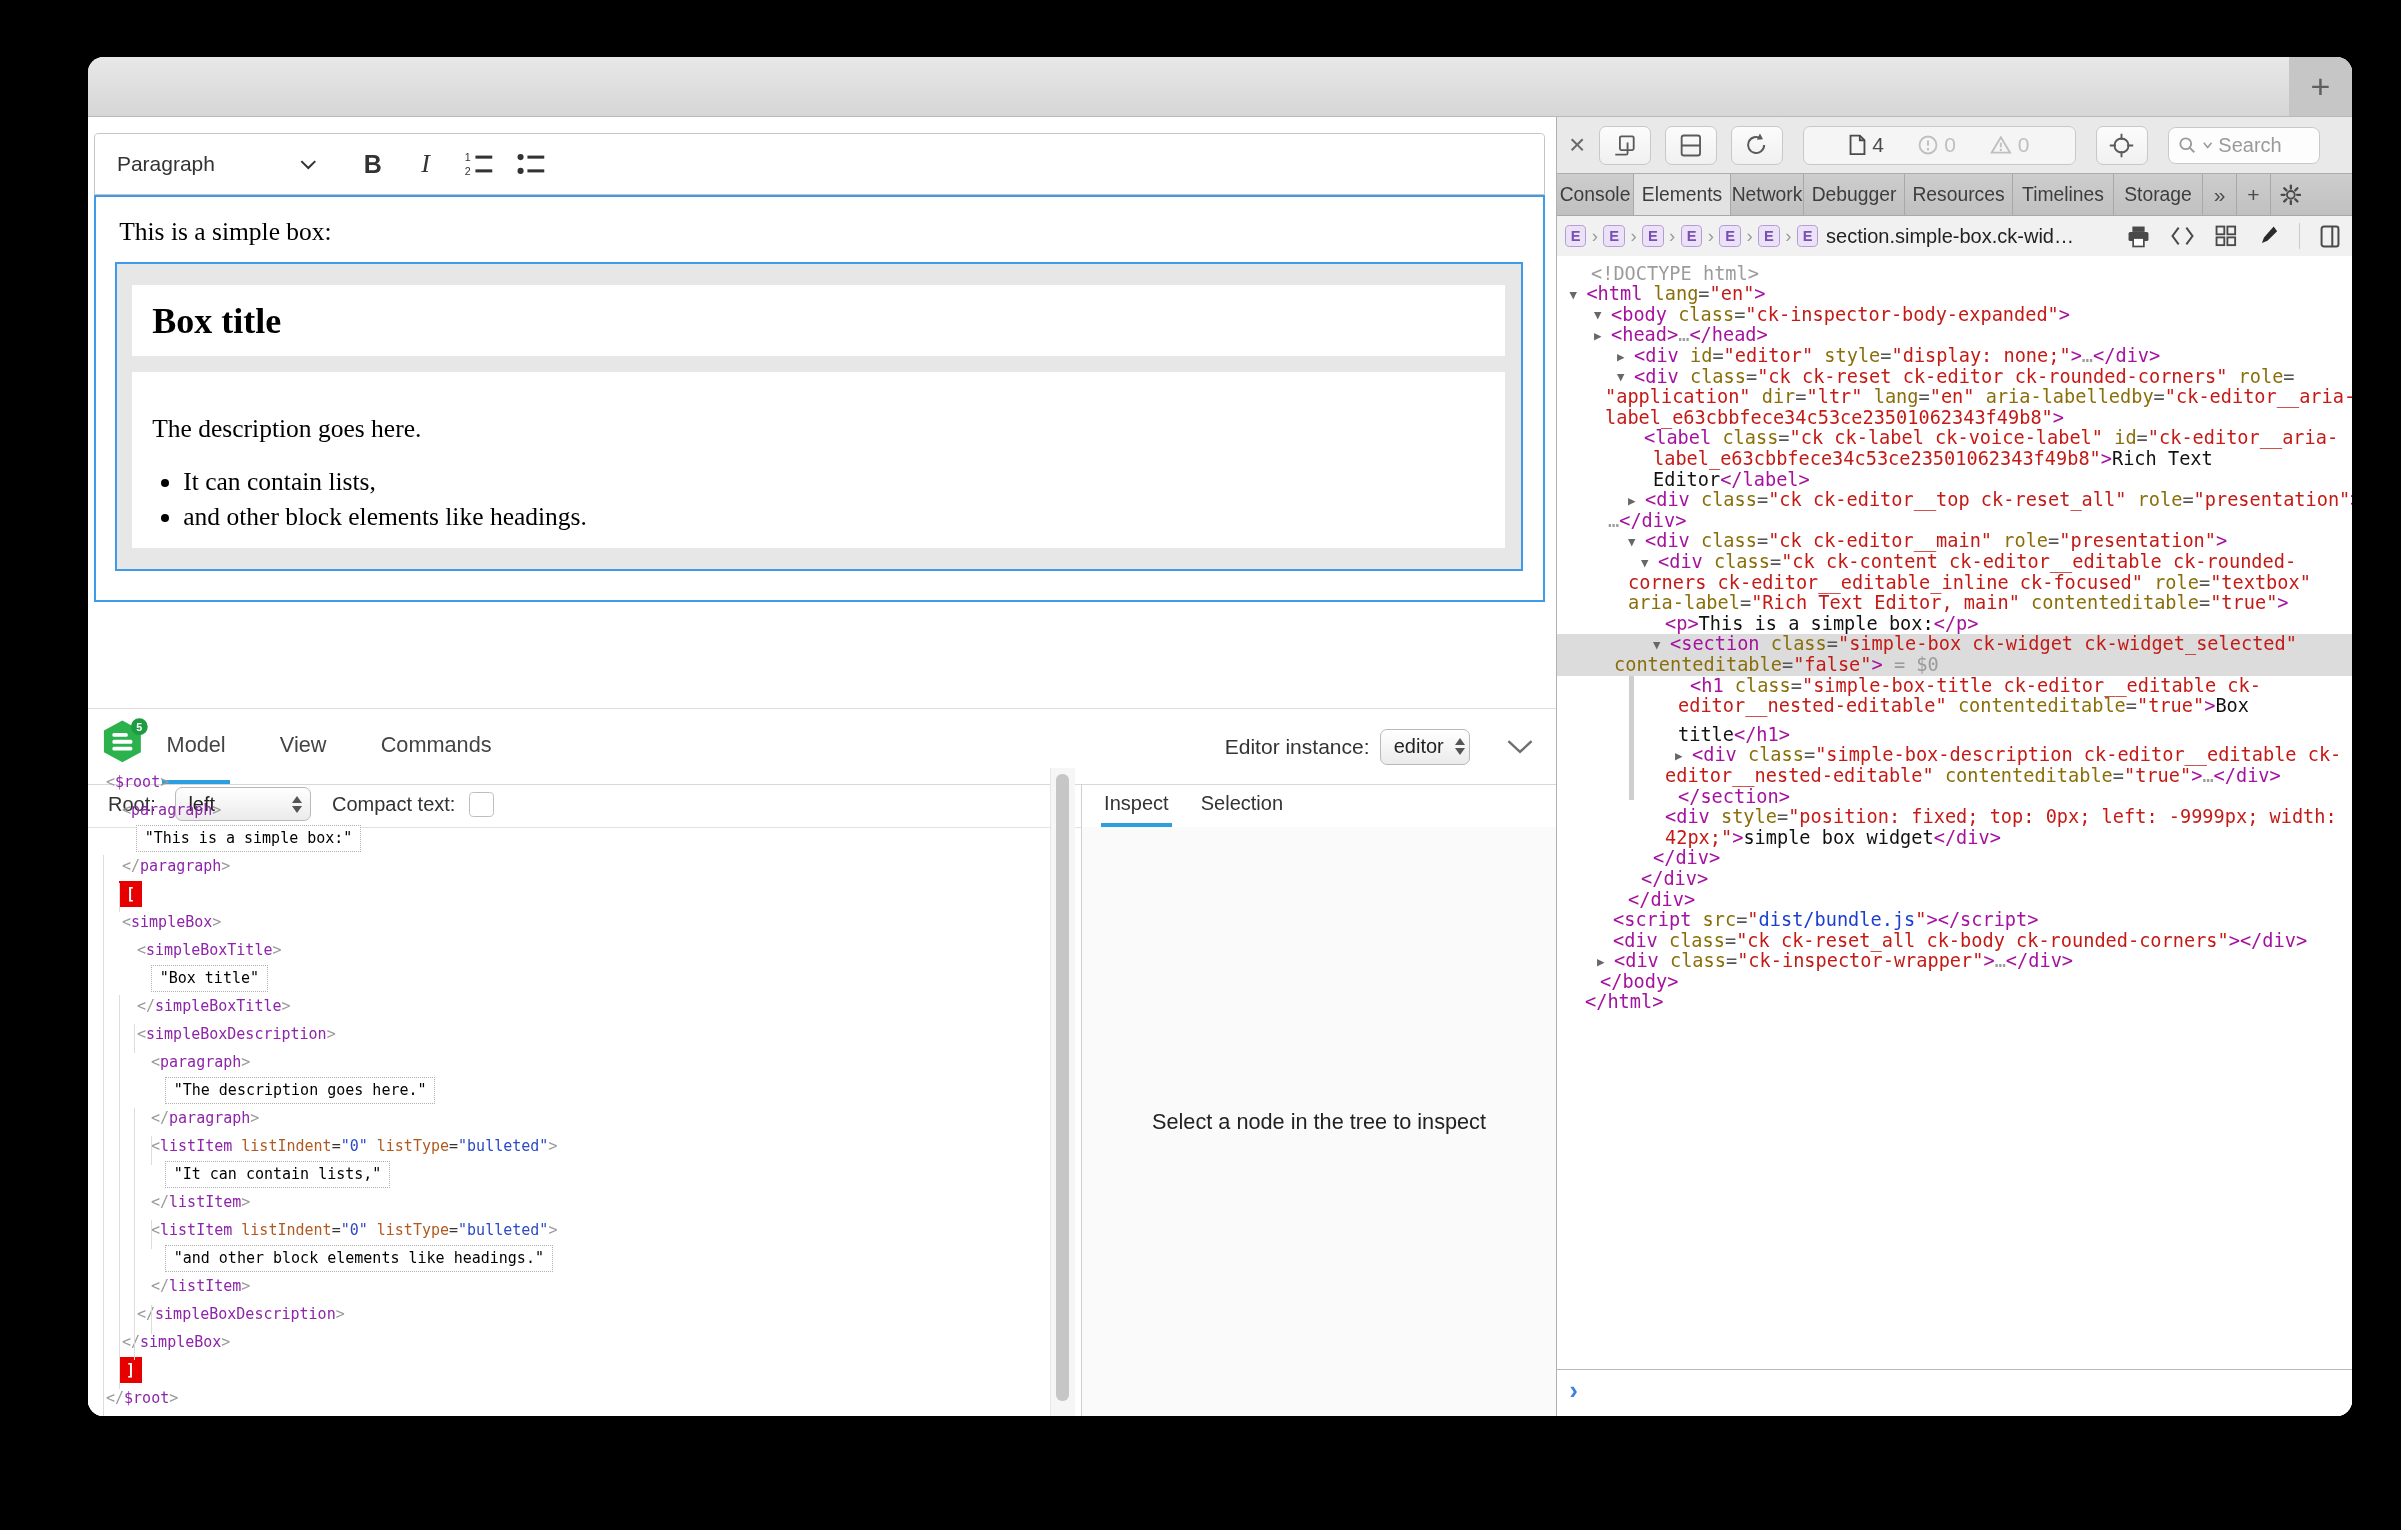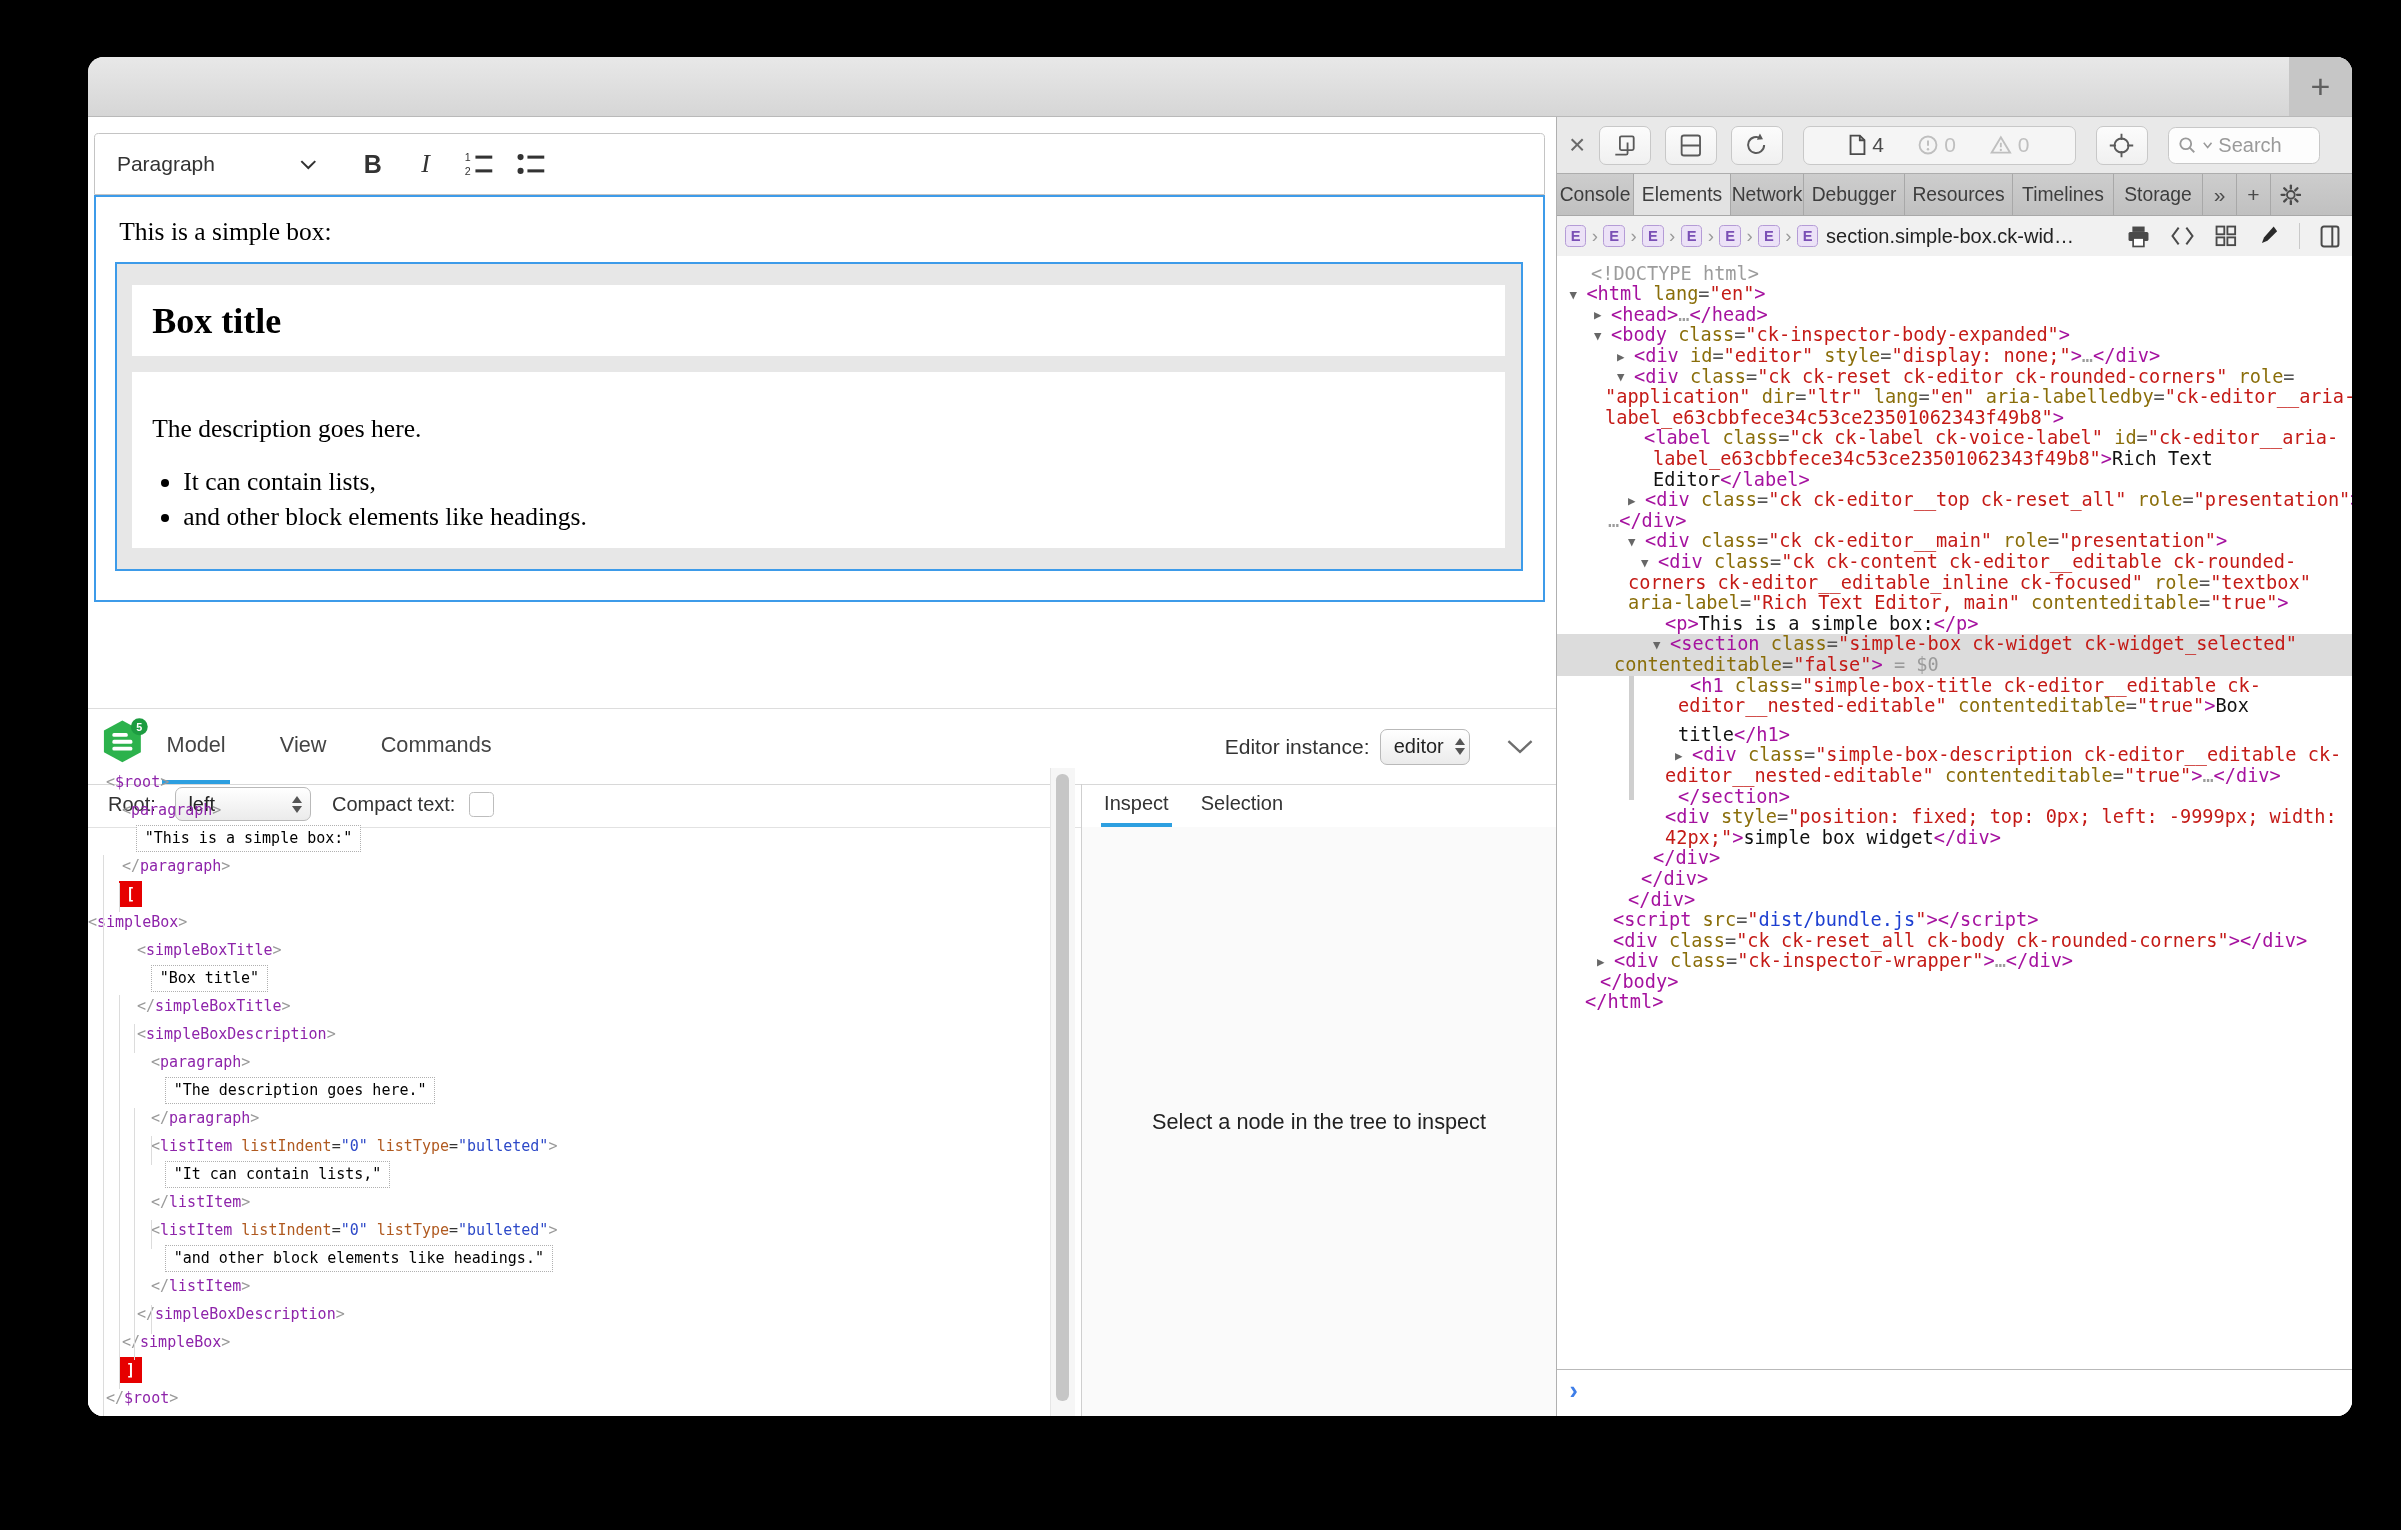--- a/index.html
+++ b/index.html
@@ -293,21 +293,21 @@
           <span class="empty-msg">Select a node in the tree to inspect</span>
         </div>
       </div>
 
       <div class="model-tree">
           <div class="ml" style="padding-left: 18px;"><span class="mg">&lt;</span><span class="me">$root</span><span class="mg">&gt;</span></div>
           <div class="ml" style="padding-left: 34px;"><span class="mg">&lt;</span><span class="me">paragraph</span><span class="mg">&gt;</span></div>
           <div class="ml" style="padding-left: 48px;"><span class="tbox">"This is a simple box:"</span></div>
           <div class="ml" style="padding-left: 34px;"><span class="mg">&lt;/</span><span class="me">paragraph</span><span class="mg">&gt;</span></div>
           <div class="ml" style="padding-left: 31px;"><span class="mk">[</span></div>
-          <div class="ml" style=""><span class="mg">&lt;</span><span class="me">simpleBox</span><span class="mg">&gt;</span></div>
+          <div class="ml" style="padding-left: 34px;"><span class="mg">&lt;</span><span class="me">simpleBox</span><span class="mg">&gt;</span></div>
           <div class="ml" style="padding-left: 49px;"><span class="mg">&lt;</span><span class="me">simpleBoxTitle</span><span class="mg">&gt;</span></div>
           <div class="ml" style="padding-left: 63px;"><span class="tbox">"Box title"</span></div>
           <div class="ml" style="padding-left: 49px;"><span class="mg">&lt;/</span><span class="me">simpleBoxTitle</span><span class="mg">&gt;</span></div>
           <div class="ml" style="padding-left: 49px;"><span class="mg">&lt;</span><span class="me">simpleBoxDescription</span><span class="mg">&gt;</span></div>
           <div class="ml" style="padding-left: 63px;"><span class="mg">&lt;</span><span class="me">paragraph</span><span class="mg">&gt;</span></div>
           <div class="ml" style="padding-left: 77px;"><span class="tbox">"The description goes here."</span></div>
           <div class="ml" style="padding-left: 63px;"><span class="mg">&lt;/</span><span class="me">paragraph</span><span class="mg">&gt;</span></div>
           <div class="ml" style="padding-left: 63px;"><span class="mg">&lt;</span><span class="me">listItem</span><span class="ma"> listIndent</span><span class="mq">=</span><span class="mv">"0"</span><span class="ma"> listType</span><span class="mq">=</span><span class="mv">"bulleted"</span><span class="mg">&gt;</span></div>
           <div class="ml" style="padding-left: 77px;"><span class="tbox">"It can contain lists,"</span></div>
           <div class="ml" style="padding-left: 63px;"><span class="mg">&lt;/</span><span class="me">listItem</span><span class="mg">&gt;</span></div>
@@ -502,22 +502,22 @@
                 <rect x="2" y="2" width="22" height="26" rx="3" fill="none" stroke="#4a4a4a" stroke-width="2.6"></rect>
                 <line x1="16" y1="2" x2="16" y2="28" stroke="#4a4a4a" stroke-width="2.6"></line>
               </svg>
           </span>
         </div>
       </div>
 
       <div class="dt-dom">
           <div class="dl" style="padding-left: 34px;"><span class="gy">&lt;!DOCTYPE html&gt;</span></div>
           <div class="dl" style="padding-left: 12.4px;"><span class="ar">▼</span><span class="tg">&lt;html </span><span class="at">lang</span><span class="eq">=</span><span class="vl">"en"</span><span class="tg">&gt;</span></div>
+          <div class="dl" style="padding-left: 37px;"><span class="ar">▼</span><span class="tg">&lt;body </span><span class="at">class</span><span class="eq">=</span><span class="vl">"ck-inspector-body-expanded"</span><span class="tg">&gt;</span></div>
           <div class="dl" style="padding-left: 37px;"><span class="ar">▶</span><span class="tg">&lt;head&gt;</span><span class="gy">…</span><span class="tg">&lt;/head&gt;</span></div>
-          <div class="dl" style="padding-left: 37px;"><span class="ar">▼</span><span class="tg">&lt;body </span><span class="at">class</span><span class="eq">=</span><span class="vl">"ck-inspector-body-expanded"</span><span class="tg">&gt;</span></div>
           <div class="dl" style="padding-left: 60px;"><span class="ar">▶</span><span class="tg">&lt;div </span><span class="at">id</span><span class="eq">=</span><span class="vl">"editor"</span><span class="tx"> </span><span class="at">style</span><span class="eq">=</span><span class="vl">"display: none;"</span><span class="tg">&gt;</span><span class="gy">…</span><span class="tg">&lt;/div&gt;</span></div>
           <div class="dl" style="padding-left: 60px;"><span class="ar">▼</span><span class="tg">&lt;div </span><span class="at">class</span><span class="eq">=</span><span class="vl">"ck ck-reset ck-editor ck-rounded-corners"</span><span class="tx"> </span><span class="at">role</span><span class="eq">=</span></div>
           <div class="dl" style="padding-left: 48px;"><span class="vl">"application"</span><span class="tx"> </span><span class="at">dir</span><span class="eq">=</span><span class="vl">"ltr"</span><span class="tx"> </span><span class="at">lang</span><span class="eq">=</span><span class="vl">"en"</span><span class="tx"> </span><span class="at">aria-labelledby</span><span class="eq">=</span><span class="vl">"ck-editor__aria-</span></div>
           <div class="dl" style="padding-left: 48px;"><span class="vl">label_e63cbbfece34c53ce23501062343f49b8"</span><span class="tg">&gt;</span></div>
           <div class="dl" style="padding-left: 87px;"><span class="tg">&lt;label </span><span class="at">class</span><span class="eq">=</span><span class="vl">"ck ck-label ck-voice-label"</span><span class="tx"> </span><span class="at">id</span><span class="eq">=</span><span class="vl">"ck-editor__aria-</span></div>
           <div class="dl" style="padding-left: 96px;"><span class="vl">label_e63cbbfece34c53ce23501062343f49b8"</span><span class="tg">&gt;</span><span class="tx">Rich Text</span></div>
           <div class="dl" style="padding-left: 96px;"><span class="tx">Editor</span><span class="tg">&lt;/label&gt;</span></div>
           <div class="dl" style="padding-left: 71px;"><span class="ar">▶</span><span class="tg">&lt;div </span><span class="at">class</span><span class="eq">=</span><span class="vl">"ck ck-editor__top ck-reset_all"</span><span class="tx"> </span><span class="at">role</span><span class="eq">=</span><span class="vl">"presentation"</span><span class="tg">&gt;</span></div>
           <div class="dl" style="padding-left: 51px;"><span class="gy">…</span><span class="tg">&lt;/div&gt;</span></div>
           <div class="dl" style="padding-left: 71px;"><span class="ar">▼</span><span class="tg">&lt;div </span><span class="at">class</span><span class="eq">=</span><span class="vl">"ck ck-editor__main"</span><span class="tx"> </span><span class="at">role</span><span class="eq">=</span><span class="vl">"presentation"</span><span class="tg">&gt;</span></div>

